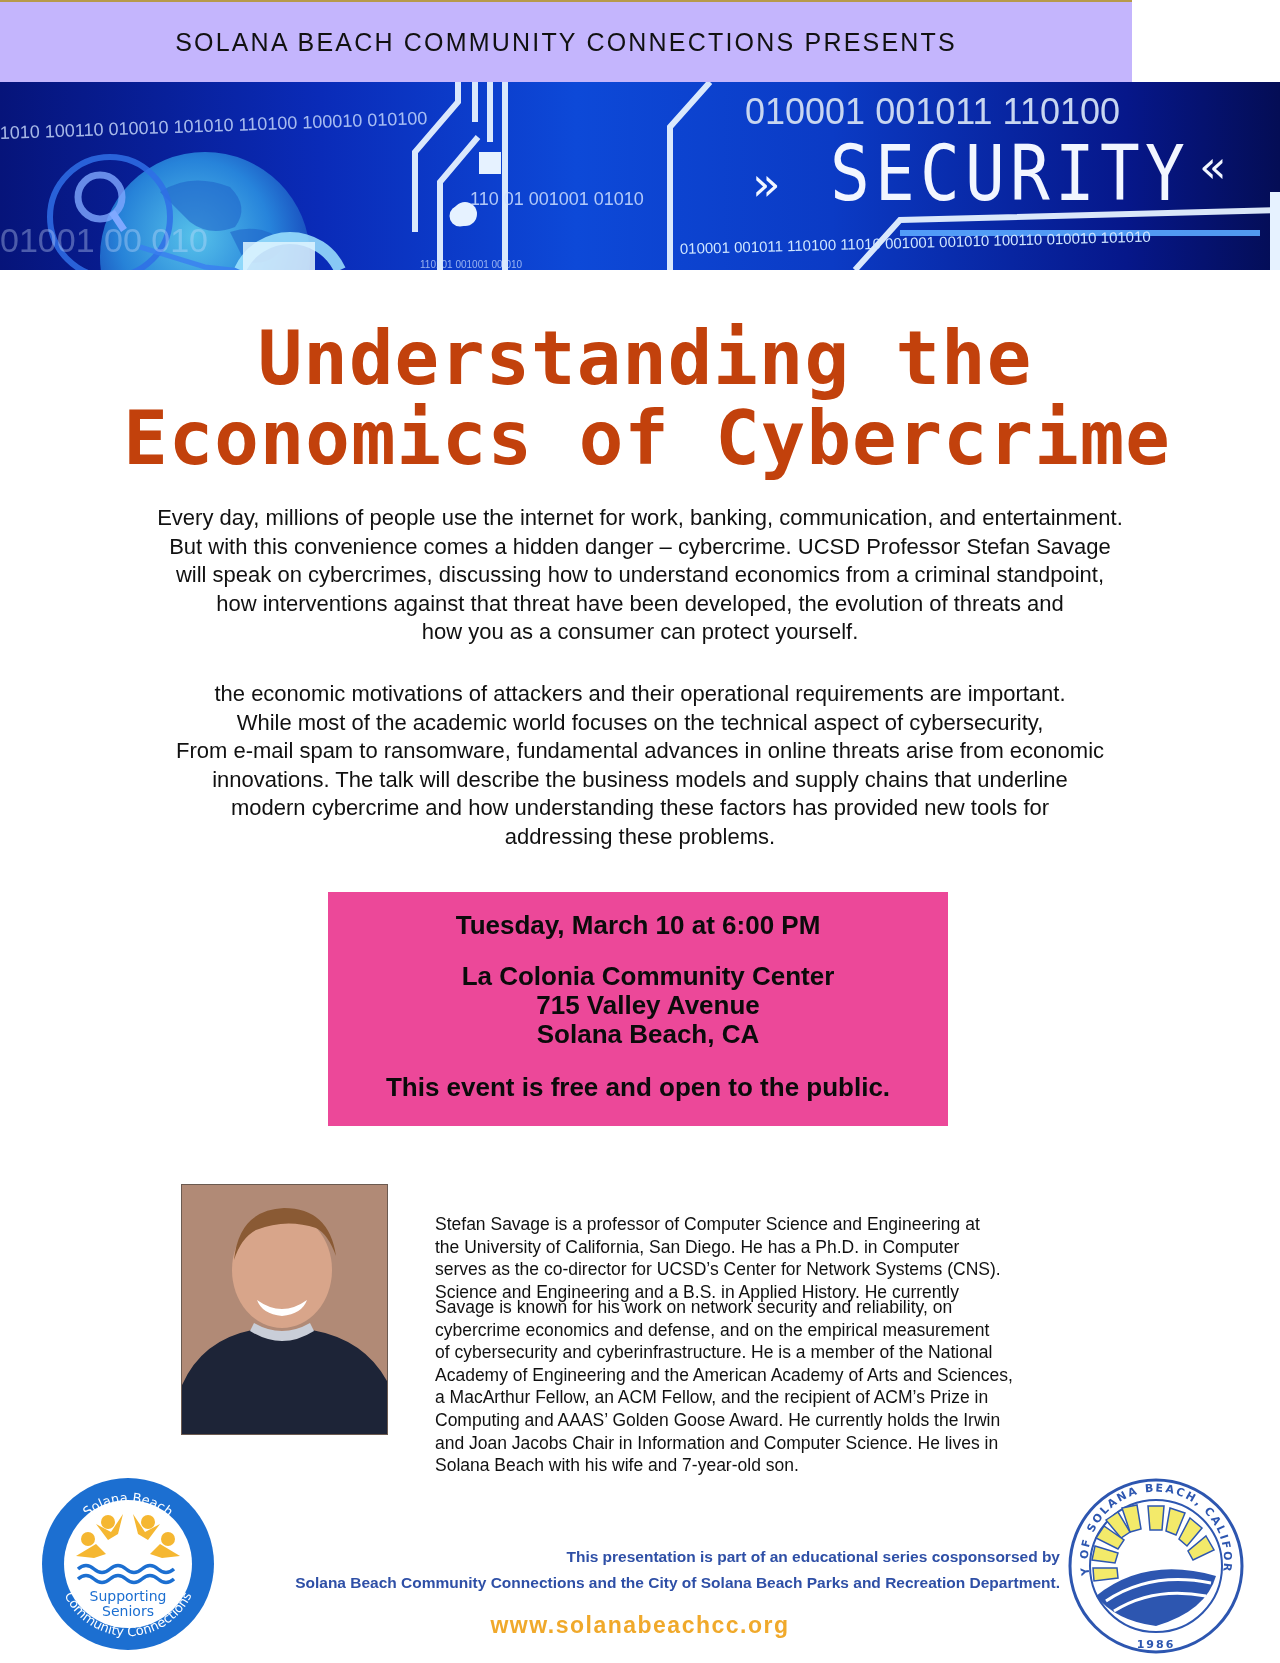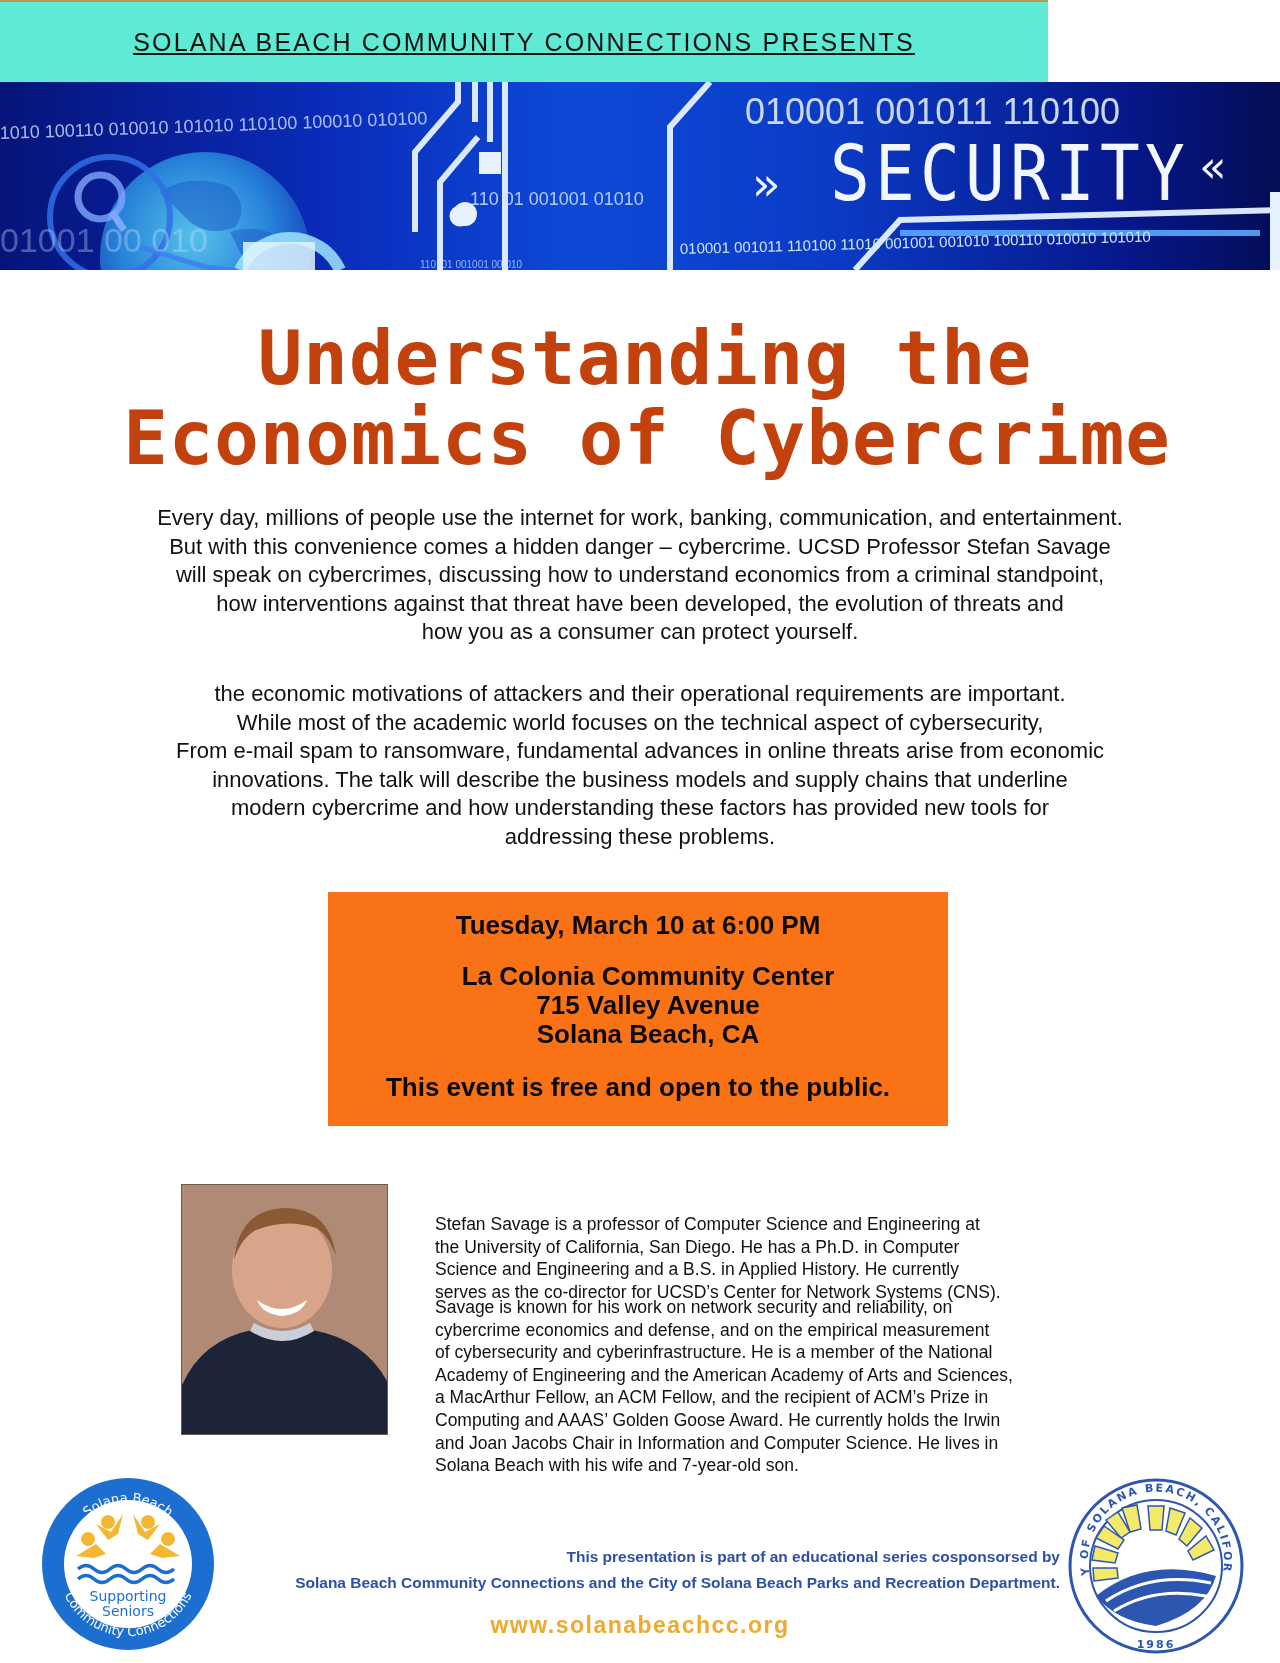--- a/index.html
+++ b/index.html
@@ -1,22 +1,22 @@
 <!DOCTYPE html>
 <html><head>
 <meta charset="utf-8">
 <style>
   * { box-sizing: border-box; margin: 0; padding: 0; }
   html, body { width: 1280px; height: 1663px; background: #ffffff; overflow: hidden; }
   body { position: relative; font-family: "Liberation Sans", sans-serif; color: #111; }
 
   .topbar {
-    position: absolute; left: 0; top: 0; width: 1048px; height: 82px;
-    background: #5eead4; border-top: 2px solid #b79a4a;
-    display: flex; align-items: center; justify-content: center; text-decoration: underline;
+    position: absolute; left: 0; top: 0; width: 1132px; height: 82px;
+    background: #c4b5fd; border-top: 2px solid #b79a4a;
+    display: flex; align-items: center; justify-content: center;
   }
   .topbar span {
     font-family: "Liberation Sans", sans-serif; font-size: 25px; letter-spacing: 2.2px;
     color: #111; transform: scaleX(1.0);
   }
 
   .banner {
     position: absolute; left: 0; top: 82px; width: 1280px; height: 188px; overflow: hidden;
     background: linear-gradient(90deg, #06147a 0%, #0a2bb8 25%, #0d49d8 45%, #0b3bc5 65%, #06178a 88%, #040d55 100%);
   }
@@ -33,21 +33,21 @@
   .para {
     position: absolute; left: 40px; width: 1200px; text-align: center;
     font-size: 22px; line-height: 28.6px; color: #111;
   }
   .para span { display: block; white-space: nowrap; }
   #p1 { top: 504px; }
   #p2 { top: 680px; }
 
   .event-box {
     position: absolute; left: 328px; top: 892px; width: 620px; height: 234px;
-    background: #f97316; text-align: center; color: #0b0b0b;
+    background: #ec4899; text-align: center; color: #0b0b0b;
   }
   .event-box .dt { position: absolute; left: 0; width: 100%; top: 18px; font-size: 26px; font-weight: bold; }
   .event-box .venue { position: absolute; left: 0; width: 100%; top: 70px; font-size: 26px; font-weight: bold; line-height: 29px; }
   .event-box .venue span { display: block; padding-left: 20px; }
   .event-box .free { position: absolute; left: 0; width: 100%; top: 180px; font-size: 26px; font-weight: bold; }
 
   .photo {
     position: absolute; left: 181px; top: 1184px; width: 207px; height: 251px;
     border: 1px solid #6b5a50; background: #b38b78; overflow: hidden;
   }
@@ -177,22 +177,22 @@
     <path d="M52 75 q5 -50 50 -52 q45 0 52 48 q-8 -22 -20 -28 q-30 -10 -60 2 q-15 8 -22 30z" fill="#8a5a34"></path>
     <path d="M75 115 q25 18 50 0 q-5 14 -25 16 q-20 -2 -25 -16z" fill="#fff"></path>
     <path d="M0 200 q20 -45 70 -55 q30 18 60 0 q55 10 77 55 v51 h-207z" fill="#1d2437"></path>
     <path d="M68 146 q32 20 64 0 l-4 -8 q-28 16 -56 0z" fill="#c9ced8"></path>
   </svg>
 </div>
 
 <div class="bio" id="bio1">
   <span>Stefan Savage is a professor of Computer Science and Engineering at</span>
   <span>the University of California, San Diego. He has a Ph.D. in Computer</span>
+  <span>serves as the co-director for UCSD’s Center for Network Systems (CNS).</span>
   <span>Science and Engineering and a B.S. in Applied History. He currently</span>
-  <span>serves as the co-director for UCSD’s Center for Network Systems (CNS).</span>
 </div>
 <div class="bio" id="bio2">
   <span>Savage is known for his work on network security and reliability, on</span>
   <span>cybercrime economics and defense, and on the empirical measurement</span>
   <span>of cybersecurity and cyberinfrastructure. He is a member of the National</span>
   <span>Academy of Engineering and the American Academy of Arts and Sciences,</span>
   <span>a MacArthur Fellow, an ACM Fellow, and the recipient of ACM’s Prize in</span>
   <span>Computing and AAAS’ Golden Goose Award. He currently holds the Irwin</span>
   <span>and Joan Jacobs Chair in Information and Computer Science. He lives in</span>
   <span>Solana Beach with his wife and 7-year-old son.</span>

